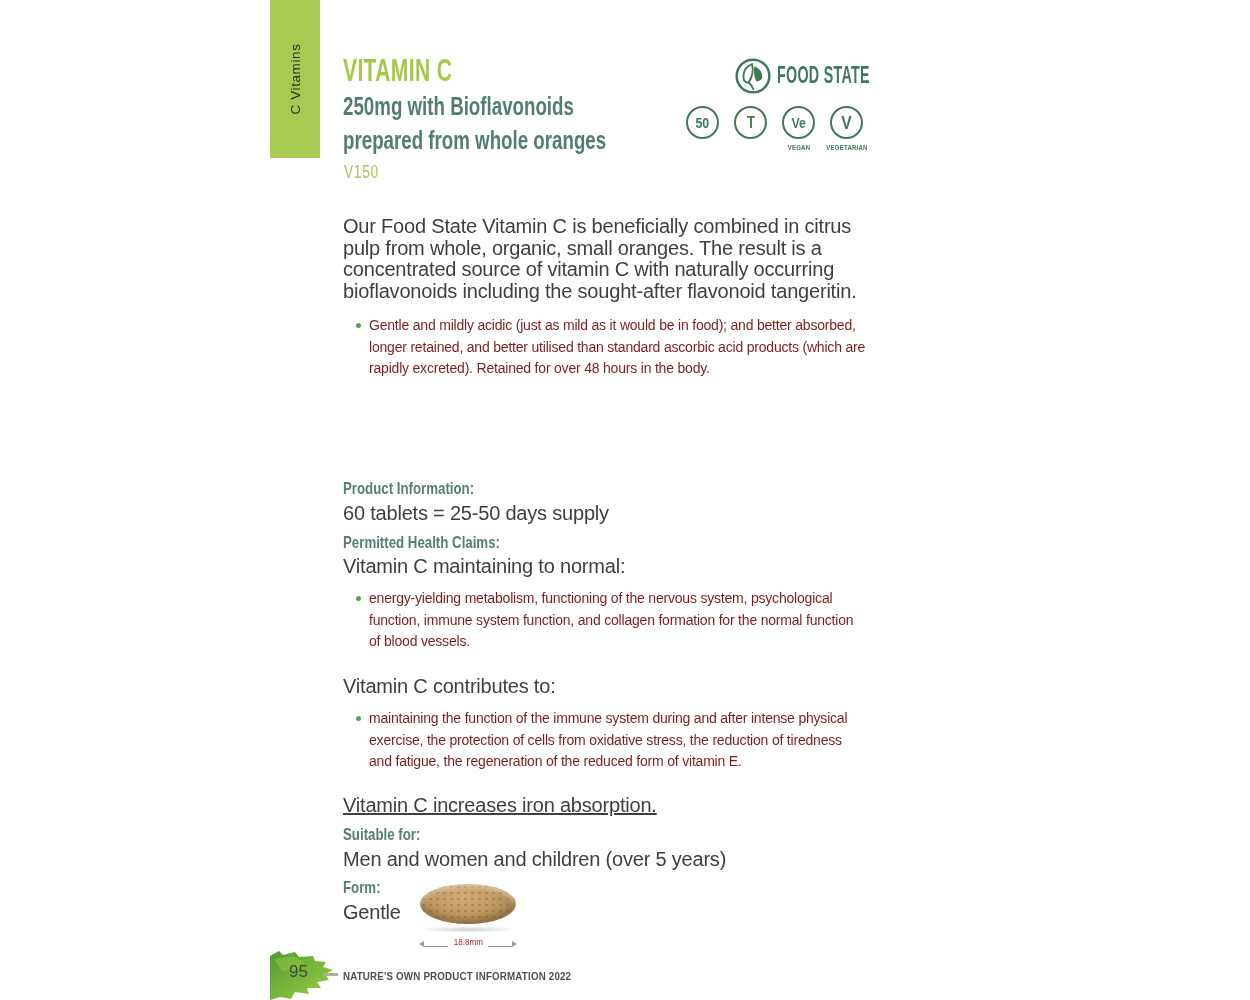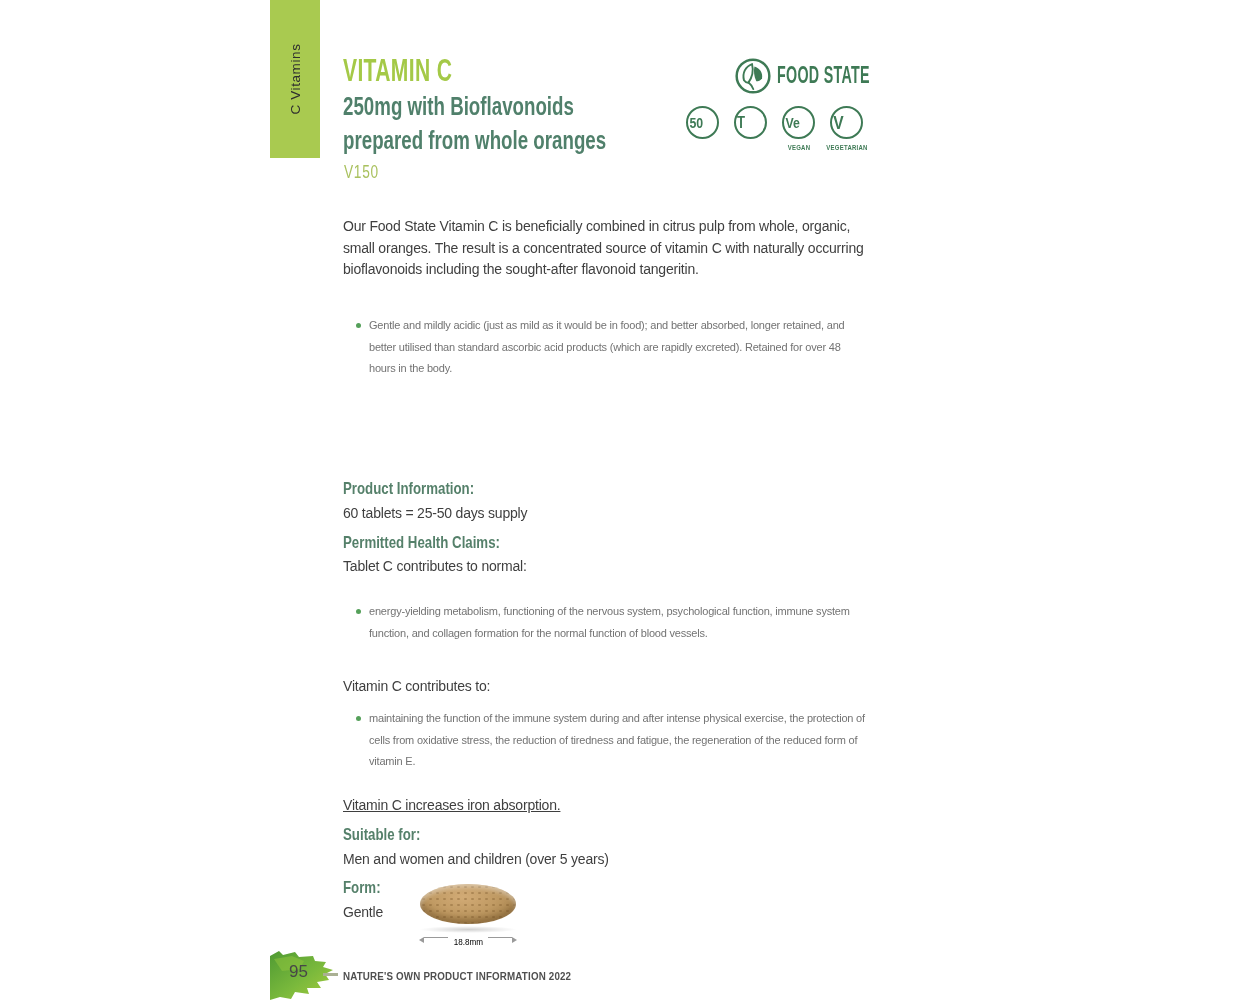--- a/index.html
+++ b/index.html
@@ -29,58 +29,58 @@
   
   .foodstate-icon{position:absolute;left:734px;top:57px;width:38px;height:38px;}
   .foodstate-label{
     position:absolute;left:777px;top:62px;font-size:23px;font-weight:bold;color:#3e7a55;
     transform:scaleX(.62);transform-origin:0 0;white-space:nowrap;letter-spacing:.5px;
   }
   .badges{position:absolute;left:686px;top:106px;display:flex;gap:15px;}
   .badge{position:relative;width:33px;}
   .badge-circle{
     width:33px;height:33px;border:2.6px solid #3e7a55;border-radius:50%;box-sizing:border-box;
-    display:flex;align-items:center;
+    display:flex;align-items:center;justify-content:center;
     font-weight:bold;color:#3e7a55;
   }
   .badge-circle span{display:inline-block;transform:scaleX(.82);}
   .badge-symbol-50{font-size:15px;}
   .badge-symbol-T{font-size:16px;}
   .badge-symbol-Ve{font-size:15px;}
   .badge-symbol-V{font-size:19px;}
   .badge-label{
     position:absolute;top:37px;left:50%;transform:translateX(-50%) scaleX(.8);
     font-size:7.5px;font-weight:bold;color:#3e7a55;white-space:nowrap;letter-spacing:.3px;
   }
   
-  .copy{position:absolute;left:343px;width:537px;font-size:14px;line-height:21.5px;
+  .copy{position:absolute;left:343px;width:537px;font-size:20px;line-height:21.5px;
         letter-spacing:-.2px;color:#3f3f3f;margin:0;}
   .h3{
     position:absolute;left:343px;margin:0;font-size:17px;font-weight:bold;color:#55806a;
     transform:scaleX(.78);transform-origin:0 0;white-space:nowrap;line-height:1;
   }
   ul.bullets{position:absolute;left:356px;width:512px;margin:0;padding:0;list-style:none;
-             font-size:11px;line-height:21.5px;letter-spacing:-.2px;color:#737373;}
+             font-size:14px;line-height:21.5px;letter-spacing:-.2px;color:#7f1d1d;}
   ul.bullets li{position:relative;padding-left:13px;margin-bottom:12px;}
   ul.bullets li::before{
     content:"";position:absolute;left:0;top:8px;width:5px;height:5px;border-radius:50%;background:#55a05a;
   }
   
   .tablet-figure{position:absolute;left:418px;top:884px;width:100px;}
   .tablet-pill{
     width:96px;height:40px;margin:0 auto;border-radius:50%;
     background:
       radial-gradient(rgba(122,86,40,.38) 1px, transparent 1.6px),
       radial-gradient(ellipse at 45% 32%, #d2ab76 0%, #c09a63 45%, #a9854f 78%, #93713f 100%);
     background-size:7px 6px, 100% 100%;
     box-shadow:inset 0 3px 5px rgba(255,255,255,.45), inset 0 -5px 7px rgba(80,52,16,.35);
   }
   .tablet-shadow{width:98px;height:7px;margin:2px auto 0;border-radius:50%;
     background:radial-gradient(ellipse, rgba(0,0,0,.18) 0%, rgba(0,0,0,0) 70%);}
-  .dim-line{display:flex;align-items:flex-start;width:98px;margin:4px auto 4px;color:#000000;}
+  .dim-line{display:flex;align-items:flex-end;width:98px;margin:4px auto 4px;color:#b91c1c;}
   .dim-line .seg{flex:1;height:1px;background:#9a9a9a;}
   .dim-line .arrow{width:0;height:0;border-top:3px solid transparent;border-bottom:3px solid transparent;}
   .dim-line .arrow.left{border-right:5px solid #9a9a9a;}
   .dim-line .arrow.right{border-left:5px solid #9a9a9a;}
   .dim-label{font-size:9px;padding:0 4px;white-space:nowrap;transform:scaleX(.9);}
   
   .footer-leaf{position:absolute;left:270px;top:947px;width:64px;height:53px;}
   .footer-page-number{position:absolute;left:289px;top:962px;font-size:17px;color:#474747;}
   .footer-dash{position:absolute;left:323px;top:973px;width:15px;height:2.5px;background:#aab094;}
   .footer-label{
@@ -142,23 +142,23 @@
   <p class="copy" style="top:216px;">Our Food State Vitamin C is beneficially combined in citrus pulp from whole, organic, small oranges. The result is a concentrated source of vitamin C with naturally occurring bioflavonoids including the sought-after flavonoid tangeritin.</p>
 
   <ul class="bullets" style="top:315px;">
     <li>Gentle and mildly acidic (just as mild as it would be in food); and better absorbed, longer retained, and better utilised than standard ascorbic acid products (which are rapidly excreted). Retained for over 48 hours in the body.</li>
   </ul>
 
   <h3 class="h3" style="top:480px;">Product Information:</h3>
   <p class="copy" style="top:503px;">60 tablets = 25-50 days supply</p>
 
   <h3 class="h3" style="top:534px;">Permitted Health Claims:</h3>
-  <p class="copy" style="top:556px;">Tablet C contributes to normal:</p>
-
-  <ul class="bullets" style="top:588px;margin-top:13px;">
+  <p class="copy" style="top:556px;">Vitamin C maintaining to normal:</p>
+
+  <ul class="bullets" style="top:588px;">
     <li>energy-yielding metabolism, functioning of the nervous system, psychological function, immune system function, and collagen formation for the normal function of blood vessels.</li>
   </ul>
 
   <p class="copy" style="top:676px;">Vitamin C contributes to:</p>
 
   <ul class="bullets" style="top:708px;">
     <li>maintaining the function of the immune system during and after intense physical exercise, the protection of cells from oxidative stress, the reduction of tiredness and fatigue, the regeneration of the reduced form of vitamin E.</li>
   </ul>
 
   <p class="copy" style="top:795px;text-decoration:underline;">Vitamin C increases iron absorption.</p>

